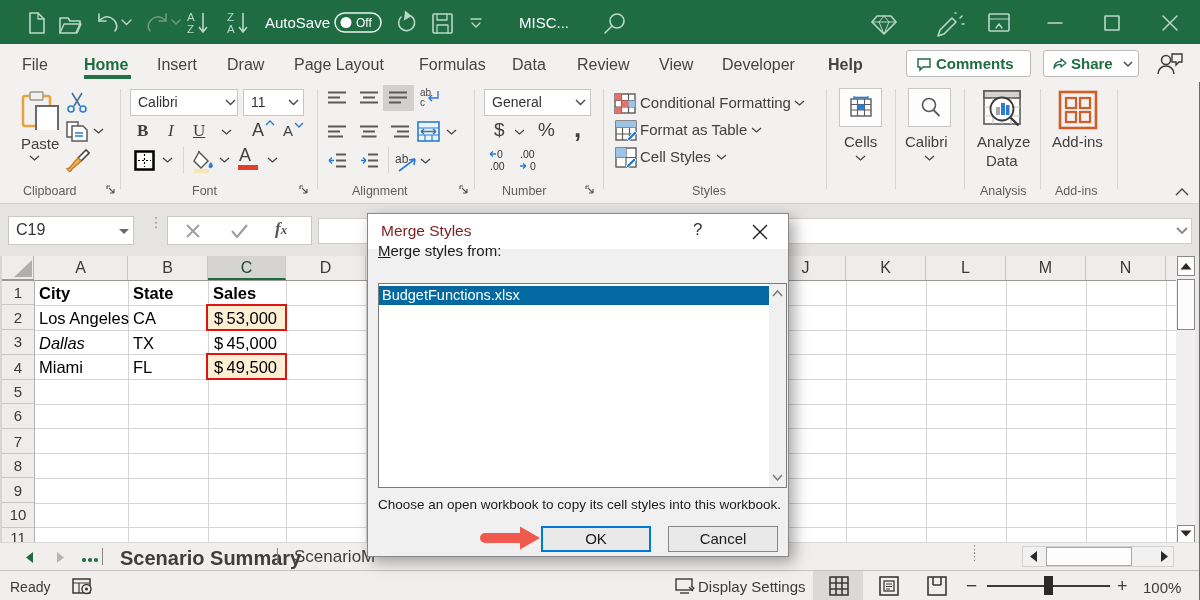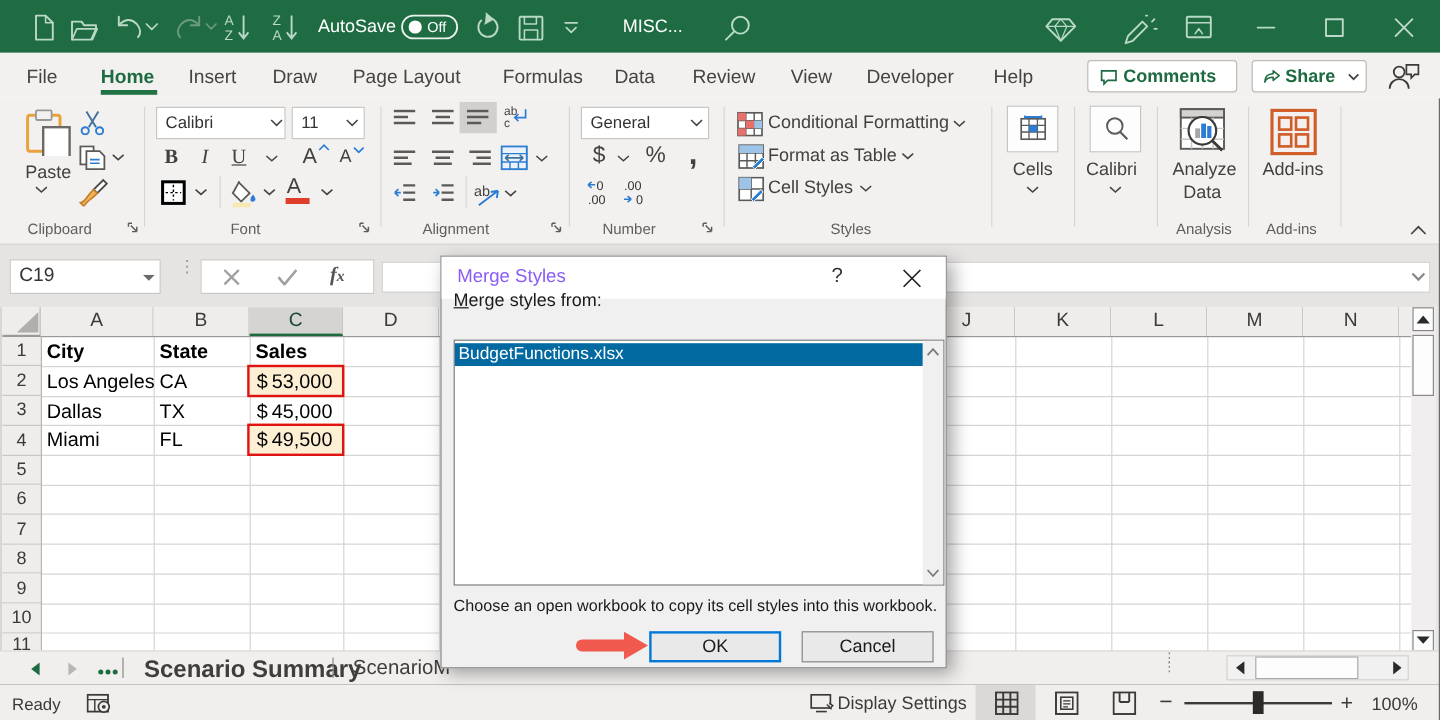--- a/index.html
+++ b/index.html
@@ -118,21 +118,21 @@
   <span class="tab" style="left:22px;">File</span>
   <span class="tab active" style="left:84px;">Home</span>
   <span class="tab" style="left:157px;">Insert</span>
   <span class="tab" style="left:227px;">Draw</span>
   <span class="tab" style="left:294px;">Page Layout</span>
   <span class="tab" style="left:419px;">Formulas</span>
   <span class="tab" style="left:512px;">Data</span>
   <span class="tab" style="left:577px;">Review</span>
   <span class="tab" style="left:659px;">View</span>
   <span class="tab" style="left:722px;">Developer</span>
-  <span class="tab" style="left:828px;">Help</span>
+  <span class="tab" style="left:828px;font-weight:bold;">Help</span>
   <div style="position:absolute; left:84px; top:31px; width:47px; height:4px; background:#217346;"></div>
 
   <div style="position:absolute; left:906px; top:6px; width:125px; height:27px; background:#fff; border:1px solid #bdbbb9; border-radius:3px;">
     <svg width="16" height="16" style="position:absolute;left:9px;top:5px" viewBox="0 0 16 16">
       <path d="M2 3 h12 v8 h-7 l-3 3 v-3 h-2 z" fill="none" stroke="#1e6b41" stroke-width="1.4"></path>
     </svg>
     <span style="position:absolute; left:29px; top:4px; font-size:15px; font-weight:bold; color:#1e6b41;">Comments</span>
   </div>
 
   <div style="position:absolute; left:1043px; top:6px; width:96px; height:27px; background:#fff; border:1px solid #bdbbb9; border-radius:3px;">
@@ -469,21 +469,21 @@
   <div class="rowhead" style="top:222px;height:25px;line-height:25px;">9</div>
   <div class="rowhead" style="top:247px;height:24.5px;line-height:24px;">10</div>
   <div class="rowhead" style="top:271.5px;height:14.5px;line-height:19px;border-bottom:none;">11</div>
   <div style="position:absolute;left:33.5px;top:24px;width:1px;height:291px;background:#b5b3b1;"></div>
 
   <div class="cell" style="left:39px;top:28px;font-weight:bold;">City</div>
   <div class="cell" style="left:133px;top:28px;font-weight:bold;">State</div>
   <div class="cell" style="left:213px;top:28px;font-weight:bold;">Sales</div>
   <div class="cell" style="left:39px;top:53px;">Los Angeles</div>
   <div class="cell" style="left:133px;top:53px;">CA</div>
-  <div class="cell" style="left:39px;top:78px;">Dallas</div>
+  <div class="cell" style="left:39px;top:78px;font-style:italic;">Dallas</div>
   <div class="cell" style="left:133px;top:78px;">TX</div>
   <div class="cell" style="left:39px;top:102px;">Miami</div>
   <div class="cell" style="left:133px;top:102px;">FL</div>
 
   <div style="position:absolute;left:206px;top:47.5px;width:81px;height:27px;background:#fcefd4;border:2.5px solid #e01313;"></div>
   <div class="cell" style="left:206px;top:53px;width:71px;text-align:right;">$ 53,000</div>
   <div class="cell" style="left:206px;top:78px;width:71px;text-align:right;">$ 45,000</div>
   <div style="position:absolute;left:206px;top:96.5px;width:81px;height:27px;background:#fcefd4;border:2.5px solid #e01313;"></div>
   <div class="cell" style="left:206px;top:102px;width:71px;text-align:right;">$ 49,500</div>
 
@@ -557,21 +557,21 @@
     <path d="M6 1 v8 M14 1 v8 M6 9 h8" stroke="#3b3a39" stroke-width="1.6" fill="none"></path>
   </svg>
   <span style="position:absolute;left:966px;top:4px;font-size:19px;color:#3b3a39;">−</span>
   <div style="position:absolute;left:987px;top:14px;width:123px;height:1.5px;background:#3b3a39;"></div>
   <div style="position:absolute;left:1044px;top:5px;width:9px;height:19px;background:#2b2a29;"></div>
   <span style="position:absolute;left:1117px;top:5px;font-size:18px;color:#3b3a39;">+</span>
   <span style="position:absolute;left:1143px;top:8px;font-size:15px;">100%</span>
 </div>
 <div class="abs" id="dialog">
   <div style="position:absolute;left:0;top:0;width:420px;height:35px;background:#fff;">
-    <span style="position:absolute;left:13px;top:8px;font-size:15.5px;color:#8b5cf6;">Merge Styles</span>
+    <span style="position:absolute;left:13px;top:8px;font-size:15.5px;color:#7f1d1d;">Merge Styles</span>
     <span style="position:absolute;left:325px;top:6px;font-size:17px;color:#333;">?</span>
     <svg width="16" height="16" style="position:absolute;left:384px;top:10px">
         <path d="M1 1 L15 15 M15 1 L1 15" stroke="#1a1a1a" stroke-width="1.3" fill="none"></path>
       </svg>
   </div>
   <span style="position:absolute;left:10px;top:28px;font-size:15px;color:#1a1a1a;"><u>M</u>erge styles from:</span>
   <div style="position:absolute;left:10px;top:69px;width:409px;height:205px;background:#fff;border:1px solid #7a7a7a;">
     <div style="position:absolute;left:0px;top:2px;width:390px;height:19px;background:#0369a1;">
       <span style="position:absolute;left:3px;top:1px;font-size:14.5px;color:#fff;">BudgetFunctions.xlsx</span>
     </div>

